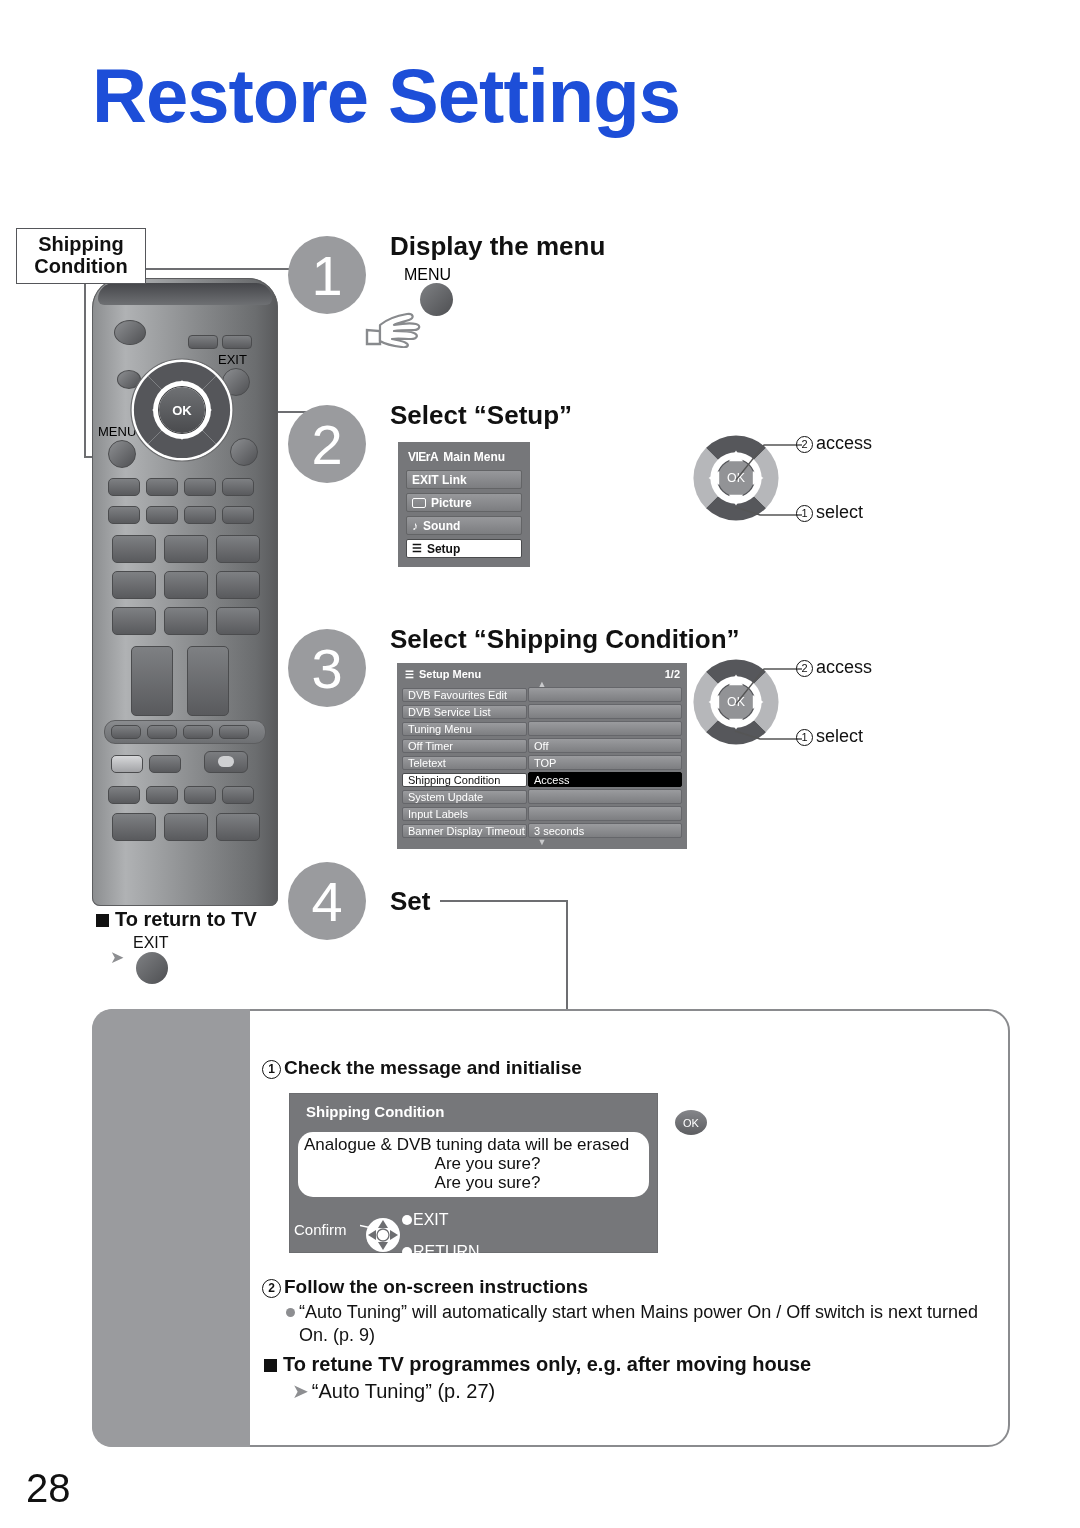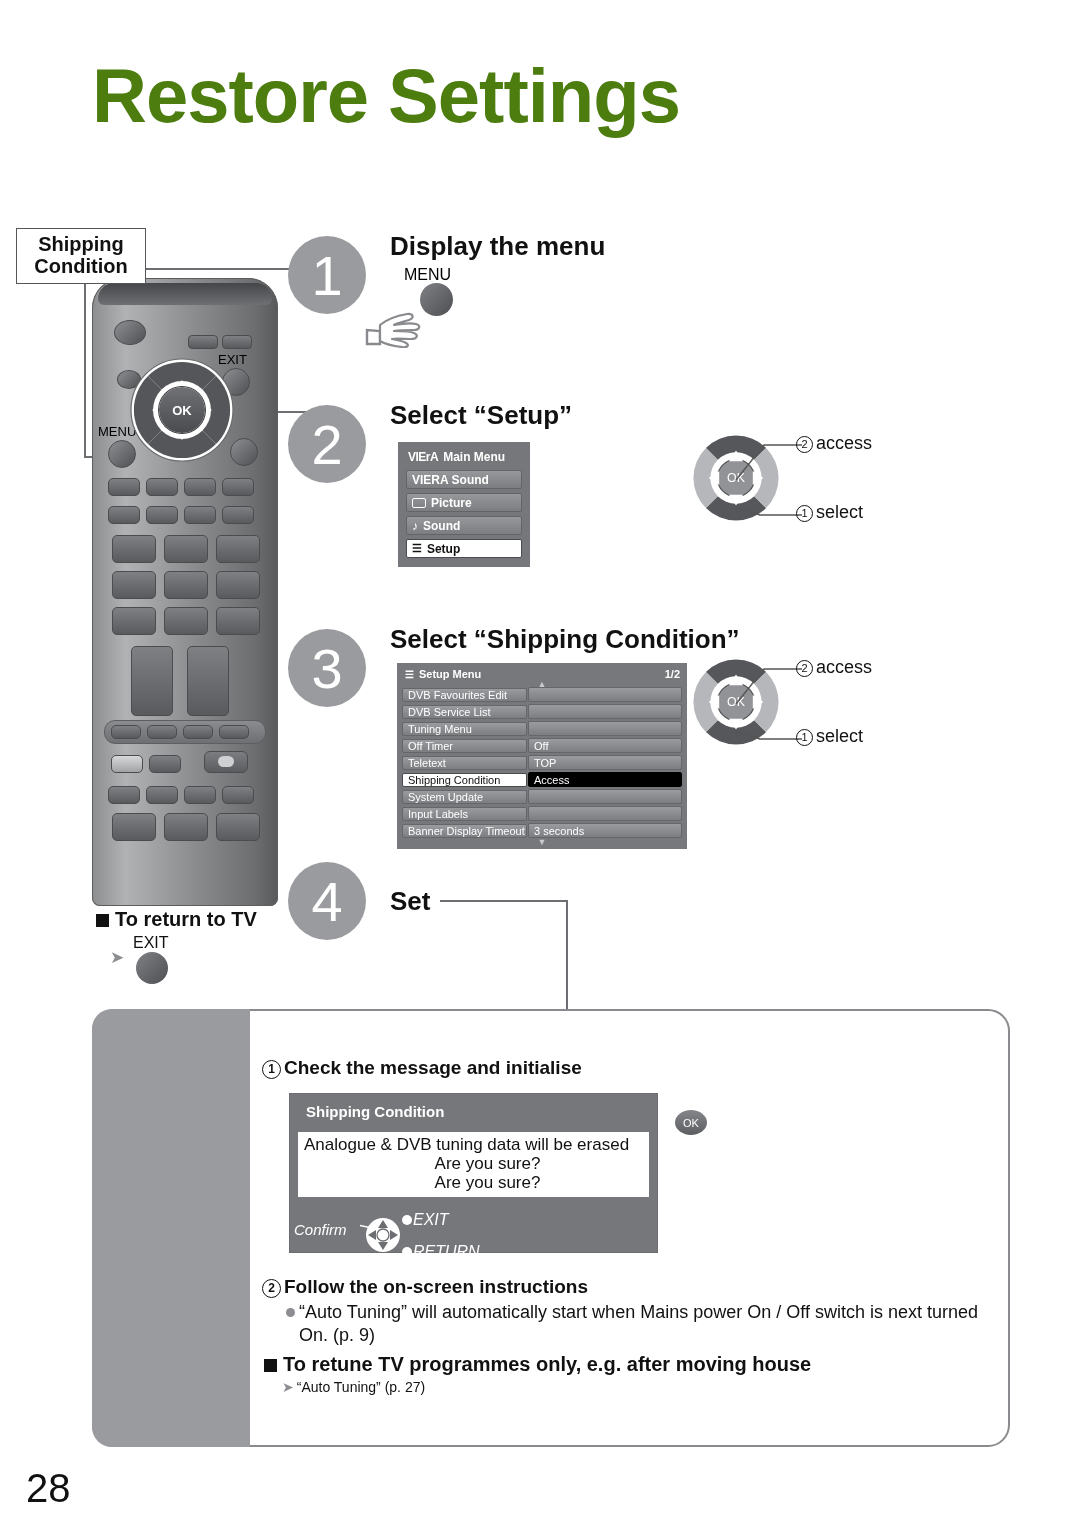--- a/index.html
+++ b/index.html
@@ -1,21 +1,21 @@
 <!DOCTYPE html>
 <html><head>
 <meta charset="utf-8">
 <style>
   html,body{margin:0;padding:0;background:#fff;}
   body{width:1080px;height:1528px;position:relative;font-family:"Liberation Sans",sans-serif;overflow:hidden;}
 
   
   .page-title{
     position:absolute;left:92px;top:58px;
-    font-size:76px;font-weight:bold;color:#4d7c0f;letter-spacing:-1px;
+    font-size:76px;font-weight:bold;color:#1d4ed8;letter-spacing:-1px;
     line-height:1;
   }
   .intro{
     position:absolute;left:92px;top:168px;width:800px;
     font-size:20.5px;color:#000;line-height:1.35;
   }
   .intro div{white-space:nowrap;}
 
   
   .remote-wrap{position:absolute;left:92px;top:278px;width:186px;height:628px;}
@@ -129,25 +129,25 @@
   .arrow-g{display:inline-block;color:#8d8e91;margin-right:3px;}
 
   
   .dialog{
     position:absolute;left:289px;top:1093px;width:369px;height:160px;background:#76777a;
     border:1px solid #6c6d70;box-sizing:border-box;
   }
   .dlg-title{color:#fff;font-size:15px;font-weight:bold;margin:9px 0 5px 16px;}
   .dlg-body{
     background:#fff;color:#111;margin:12px 8px;padding:3px 6px 5px 6px;
-    font-size:17px;line-height:1.12;
+    font-size:17px;line-height:1.12;border-radius:15px;
   }
   .dlg-body .l1{text-align:left;}
   .dlg-body .l2,.dlg-body .l3{text-align:center;padding-left:28px;}
-  .dlg-foot{position:relative;height:45px;color:#fff;font-style:italic;}
+  .dlg-foot{position:relative;height:45px;color:#fff;}
   .confirm-lbl{position:absolute;left:4px;top:12px;font-size:15px;color:#fff;}
   .okbtn{
     position:absolute;left:675px;top:1110px;width:32px;height:25px;border-radius:50%;
     background:linear-gradient(to bottom,#85868a,#5d5e61);color:#fff;font-size:11px;
     display:flex;align-items:center;justify-content:center;
   }
 
   .pagenum{position:absolute;left:26px;top:1466px;font-size:40px;color:#111;}
 </style>
 </head>
@@ -257,21 +257,21 @@
 
 <div class="stepnum" style="left:288px;top:405px;">2</div>
 <div class="stephead" style="left:390px;top:400px;">Select “Setup”</div>
 
 <div class="mainmenu" style="left:398px;top:442px;">
   <div class="mm-title">
     <span class="viera">VIErA</span>
     <span>Main Menu</span>
   </div>
   <div class="mm-item">
-    <span>VIERA Sound</span>
+    <span>EXIT Link</span>
   </div>
   <div class="mm-item">
     <span style="display:inline-block;width:12px;height:8px;border:1.5px solid #fff;border-radius:2px;"></span>
     <span>Picture</span>
   </div>
   <div class="mm-item">
     <span style="font-size:12px;">♪</span>
     <span>Sound</span>
   </div>
   <div class="mm-item sel" style="margin-bottom:0;">
@@ -443,17 +443,17 @@
   <span class="circnum" style="width:17px;height:17px;font-size:12px;line-height:16px;">2</span><span>Follow the on-screen instructions</span>
 </div>
 <div style="position:absolute;left:286px;top:1301px;width:720px;font-size:18px;color:#111;line-height:1.25;">
   <span class="bullet-dot"></span><span>“Auto Tuning” will automatically start when Mains power On / Off switch is next turned</span>
   <div style="padding-left:13px;">On. (p. 9)</div>
 </div>
 
 <div style="position:absolute;left:264px;top:1353px;font-size:20px;font-weight:bold;color:#111;white-space:nowrap;">
   <span class="sq"></span><span>To retune TV programmes only, e.g. after moving house</span>
 </div>
-<div style="position:absolute;left:282px;top:1379px;font-size:14px;color:#111;">
+<div style="position:absolute;left:292px;top:1379px;font-size:20px;color:#111;">
   <span class="arrow-g">➤</span><span>“Auto Tuning” (p. 27)</span>
 </div>
 
 <div class="pagenum">28</div>
 
 </body></html>

